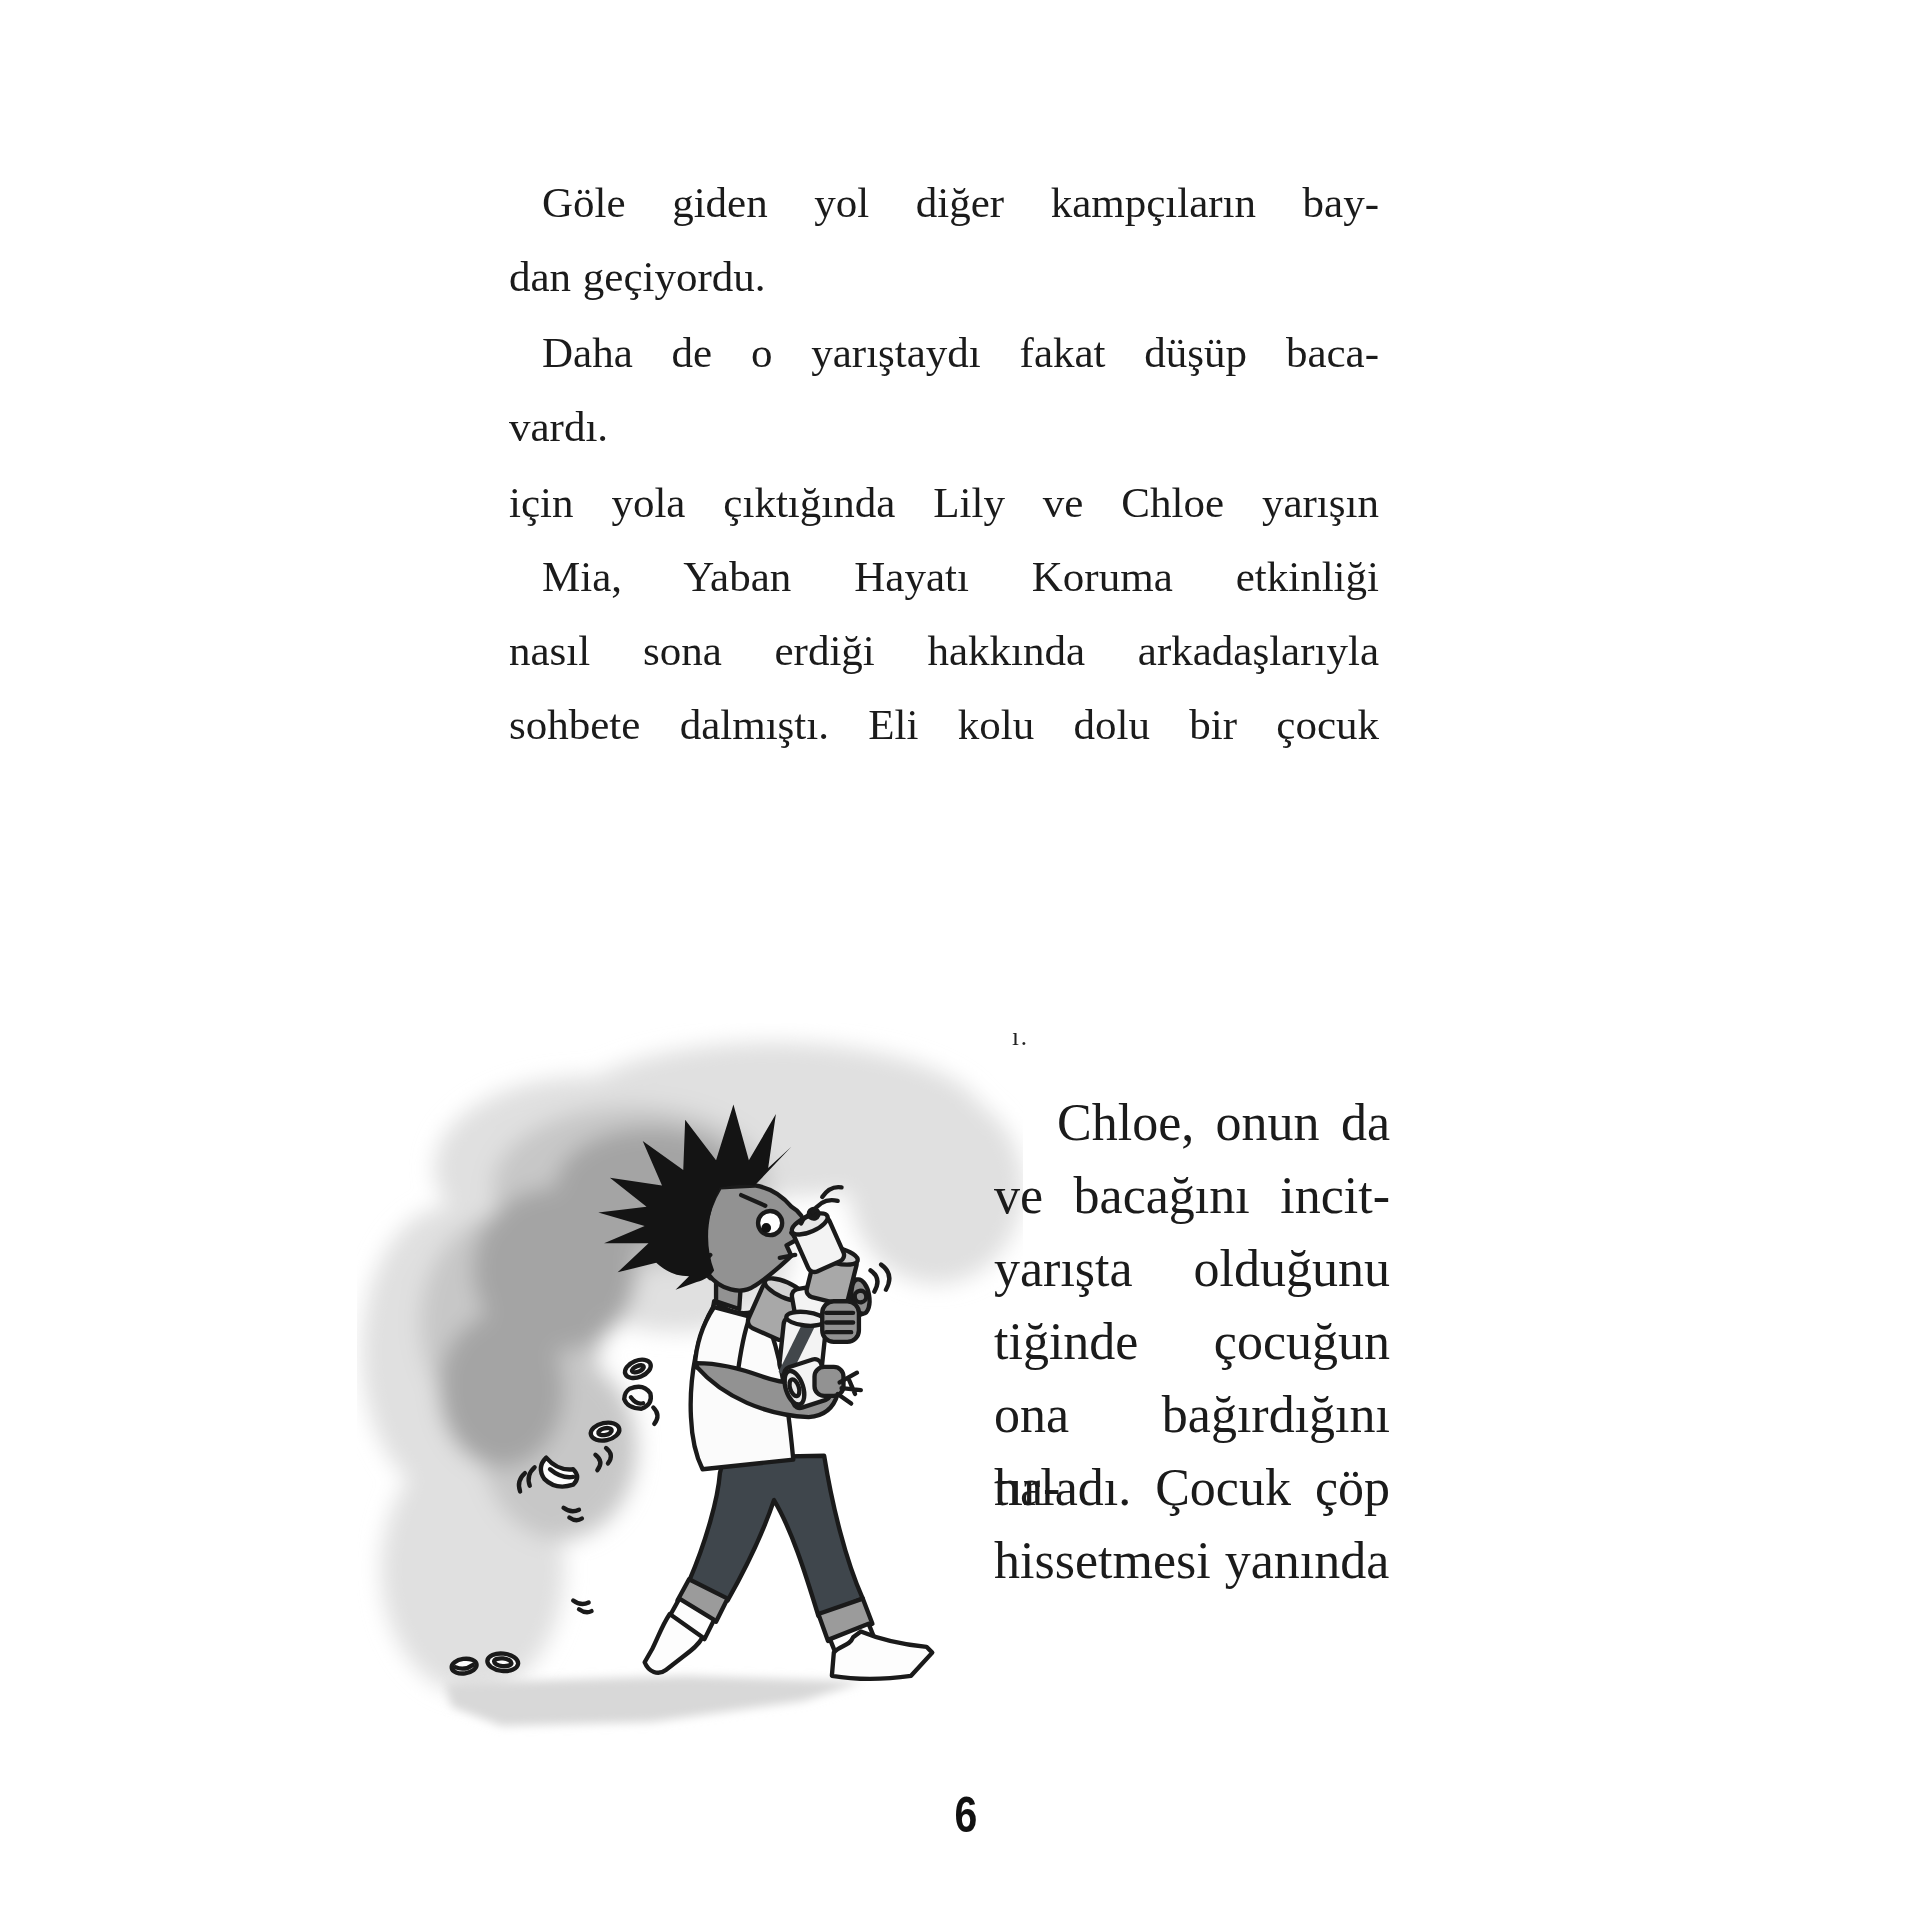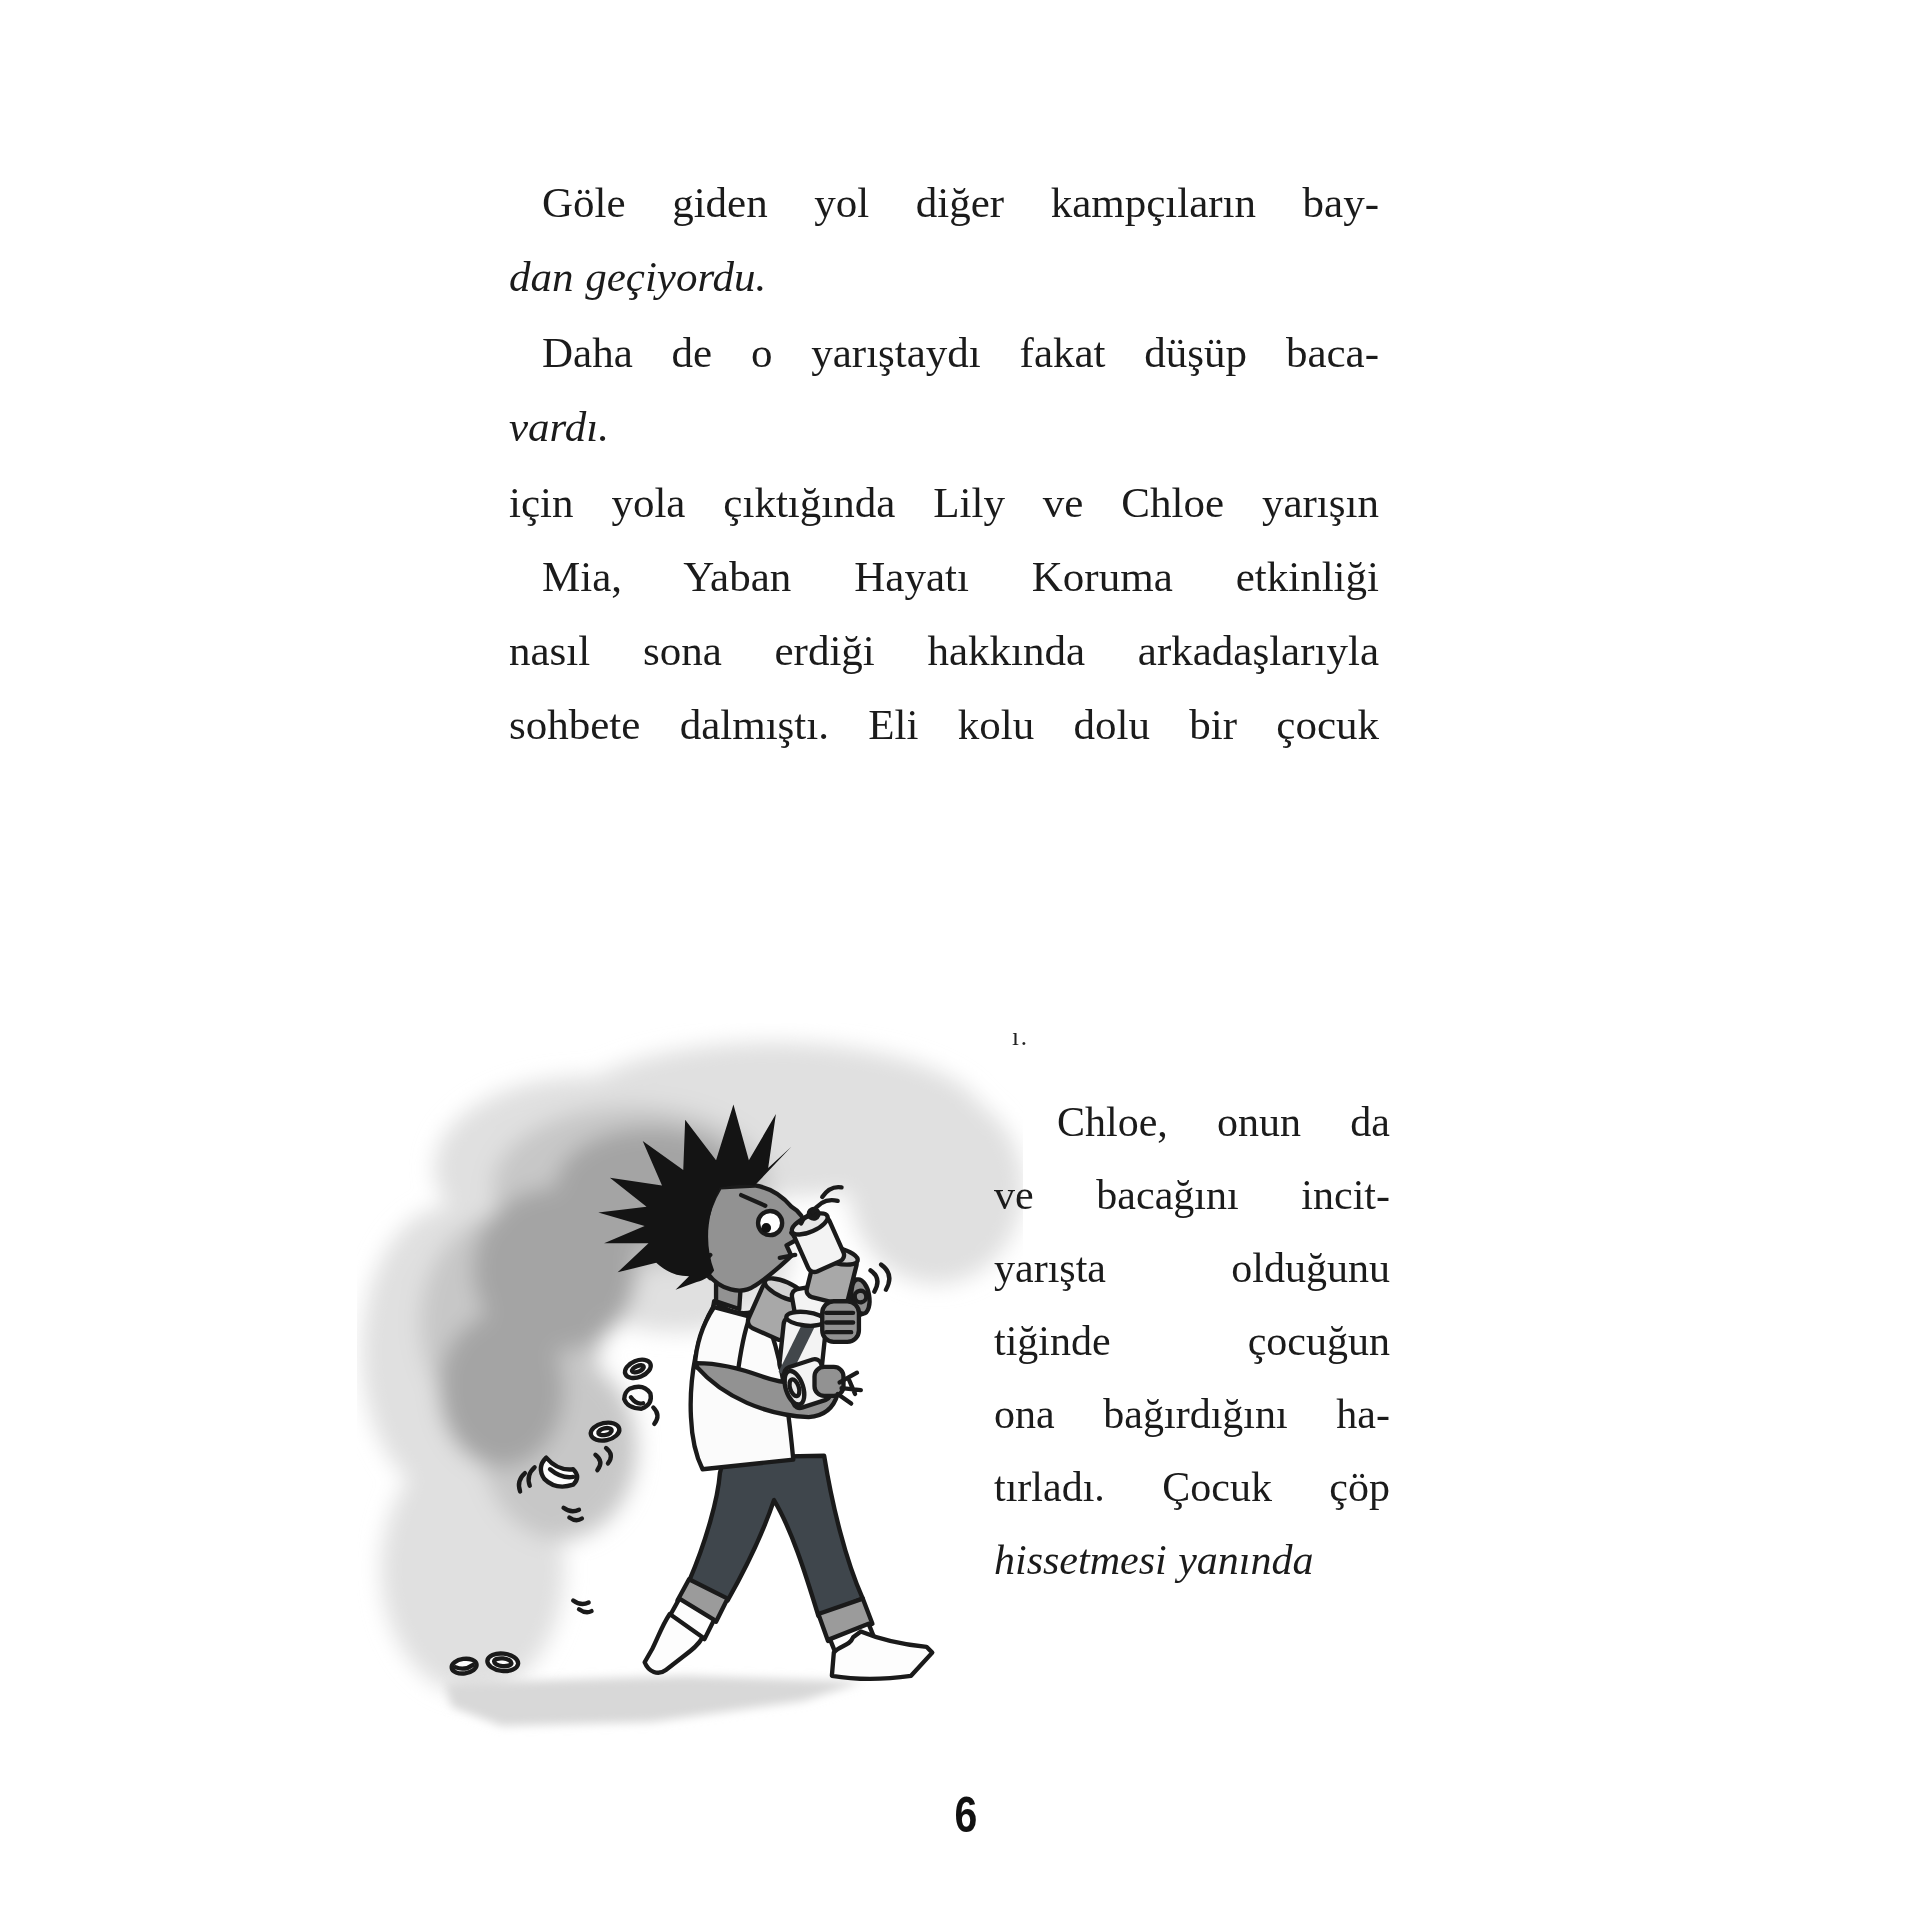--- a/index.html
+++ b/index.html
@@ -14,26 +14,26 @@
     position:absolute;left:507px;top:164px;width:874px;z-index:2;
     font-size:43px;line-height:74px;
   }
   .para{margin:2px;}
   .line{
     display:block;height:74px;
     text-align:justify;text-align-last:justify;
     word-spacing:1px;
   }
   .line.first{text-indent:33px;}
-  .line.flush{text-align-last:left;font-style:italic;}
+  .line.flush{text-align-last:left;}
 
   
   .side-text{
     position:absolute;left:994px;top:1086px;width:396px;z-index:2;
-    font-size:42px;line-height:73px;
+    font-size:52px;line-height:73px;
   }
   .side-text .line{height:73px;}
   .side-text .line.first{text-indent:63px;}
 
   
   .stray-mark{
     position:absolute;left:1012px;top:1023px;z-index:2;
     font-size:25px;color:#222;letter-spacing:1.9px;
   }
 

